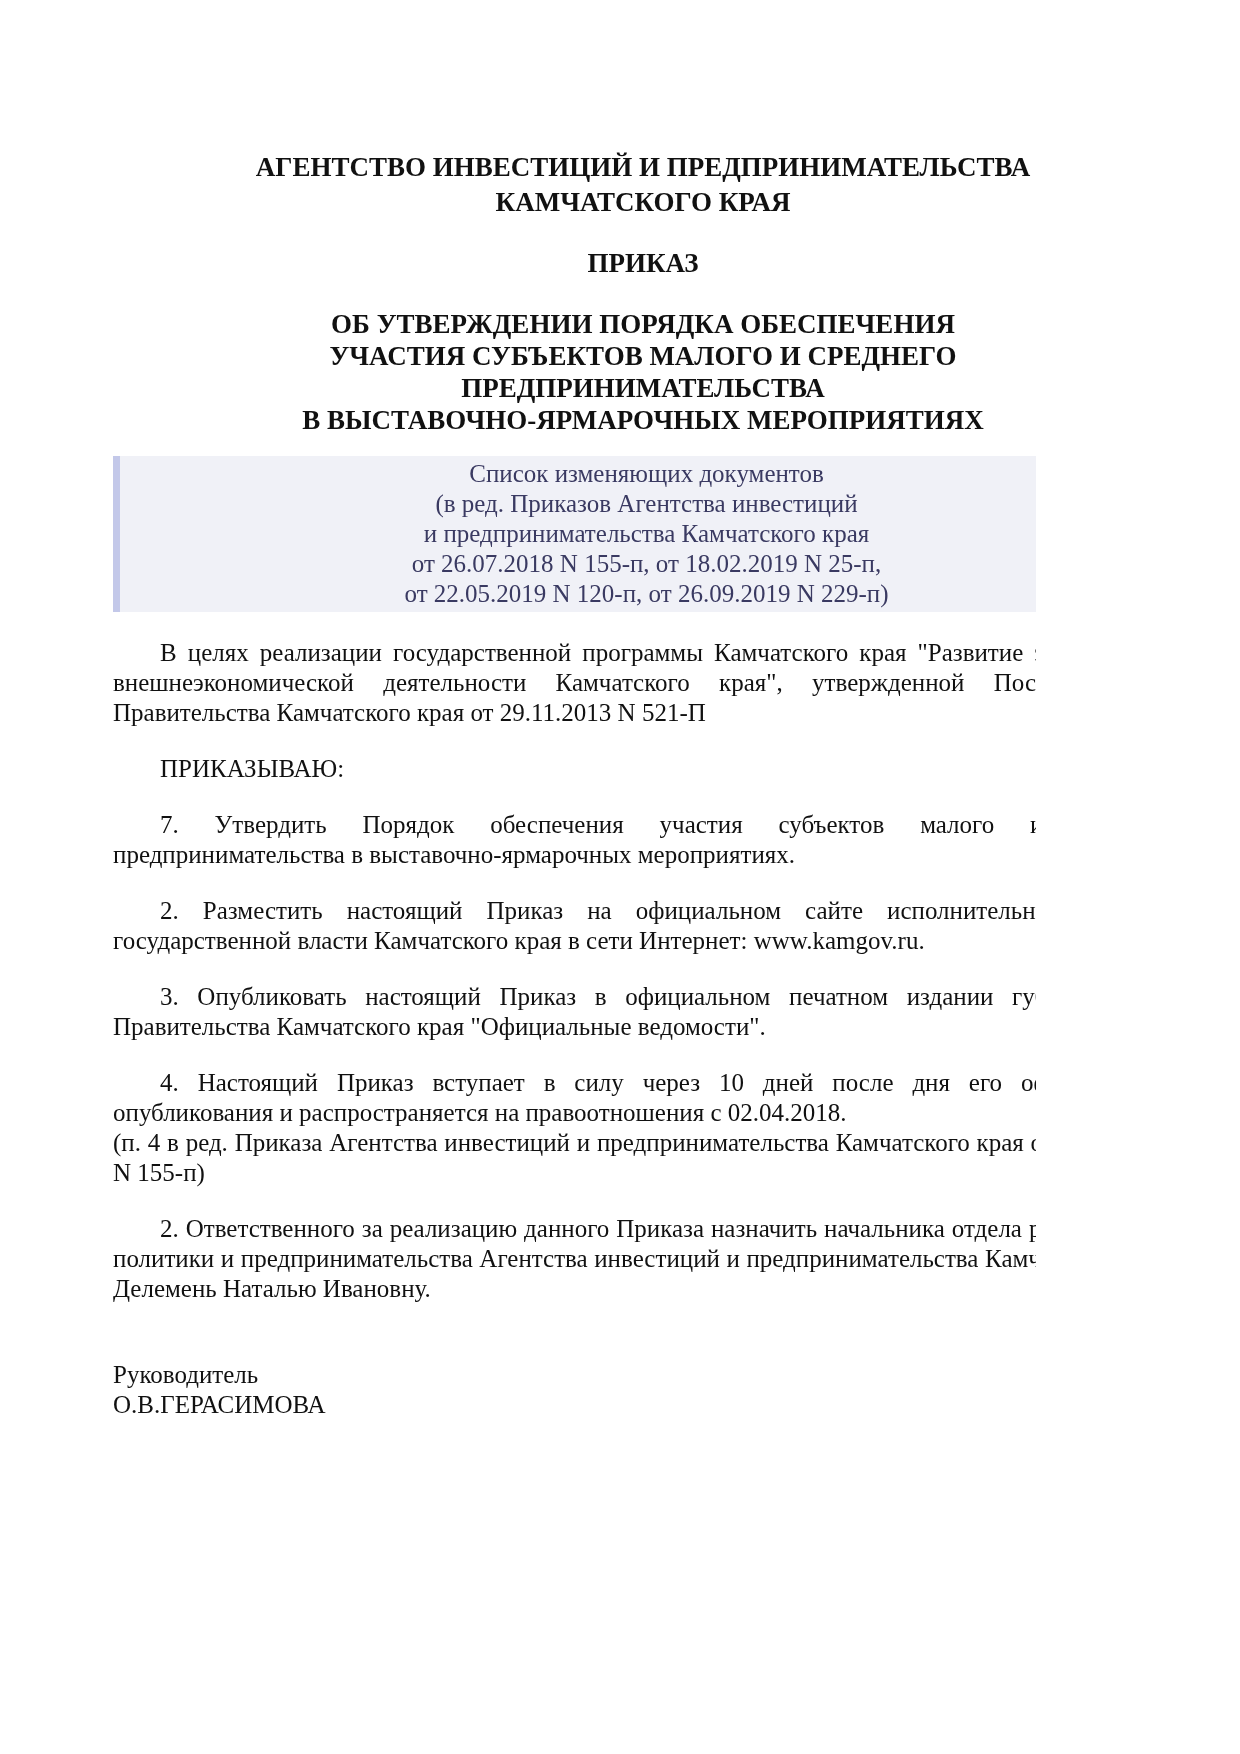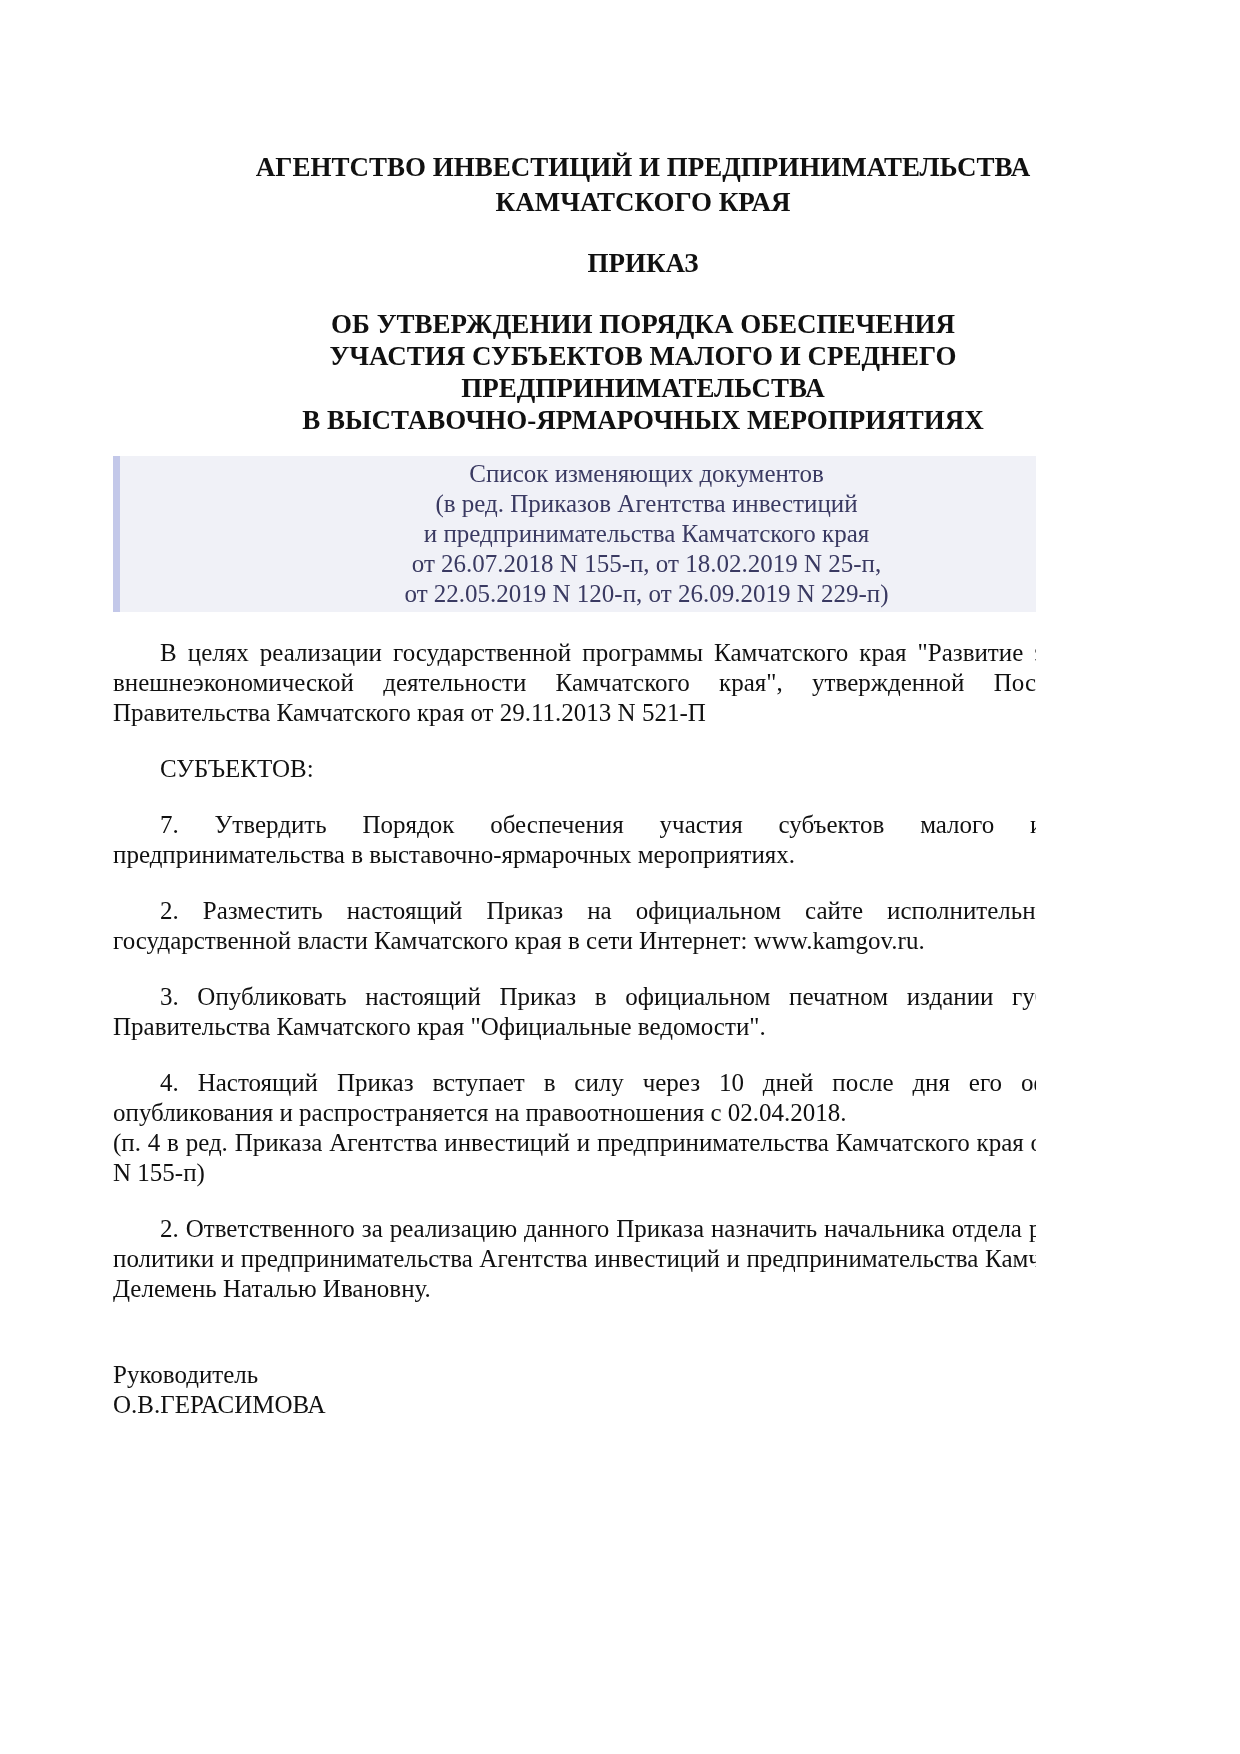--- a/index.html
+++ b/index.html
@@ -72,21 +72,21 @@
     <div class="amendments-box" style="background-color: rgb(240, 241, 247); border-left-color: rgb(195, 200, 233); color: rgb(58, 58, 98);">
       <div>Список изменяющих документов</div>
       <div>(в ред. Приказов Агентства инвестиций</div>
       <div>и предпринимательства Камчатского края</div>
       <div>от 26.07.2018 N 155-п, от 18.02.2019 N 25-п,</div>
       <div>от 22.05.2019 N 120-п, от 26.09.2019 N 229-п)</div>
     </div>
 
     <p class="para indent">В целях реализации государственной программы Камчатского края "Развитие экономики и внешнеэкономической деятельности Камчатского края", утвержденной Постановлением Правительства Камчатского края от 29.11.2013 N 521-П</p>
 
-    <p class="para indent">СУБЪЕКТОВ:</p>
+    <p class="para indent">ПРИКАЗЫВАЮ:</p>
 
     <p class="para indent">7. Утвердить Порядок обеспечения участия субъектов малого и среднего предпринимательства в выставочно-ярмарочных мероприятиях.</p>
     <p class="para indent">2. Разместить настоящий Приказ на официальном сайте исполнительных органов государственной власти Камчатского края в сети Интернет: www.kamgov.ru.</p>
     <p class="para indent">3. Опубликовать настоящий Приказ в официальном печатном издании губернатора и Правительства Камчатского края "Официальные ведомости".</p>
     <p class="para indent">4. Настоящий Приказ вступает в силу через 10 дней после дня его официального опубликования и распространяется на правоотношения с 02.04.2018.</p>
     <p class="para note">(п. 4 в ред. Приказа Агентства инвестиций и предпринимательства Камчатского края от 26.07.2018 N 155-п)</p>
     <p class="para indent">2. Ответственного за реализацию данного Приказа назначить начальника отдела регуляторной политики и предпринимательства Агентства инвестиций и предпринимательства Камчатского края Делемень Наталью Ивановну.</p>
 
     <div class="signature">
       <div>Руководитель</div>

